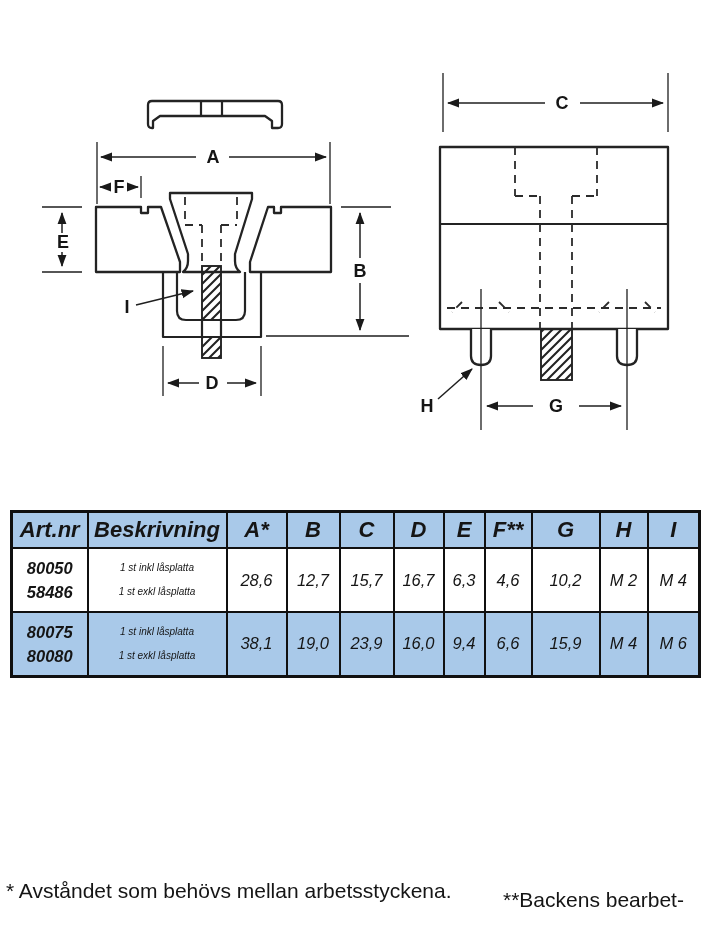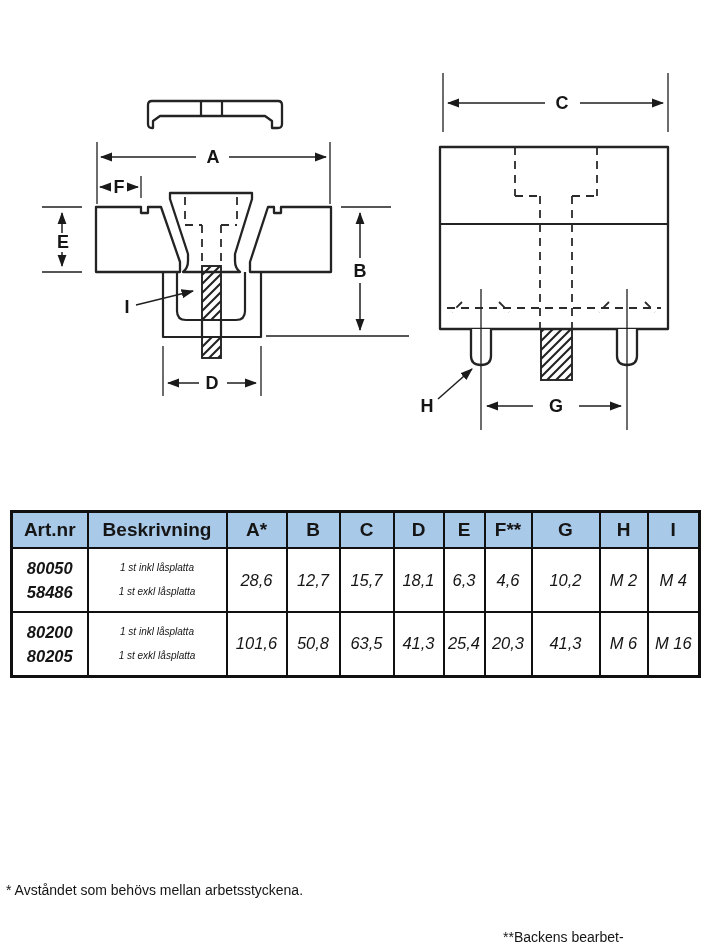--- a/index.html
+++ b/index.html
@@ -18,30 +18,30 @@
 
   #spec-table{
     position:absolute;left:10px;top:510px;width:690px;
     border-collapse:collapse;table-layout:fixed;background:#ffffff;
     border:3px solid #101010;
   }
   #spec-table th,#spec-table td{
     border:2.5px solid #101010;text-align:center;vertical-align:middle;
     padding:0;color:#151515;overflow:hidden;
   }
-  #spec-table th{height:34px;font-size:19px;font-weight:bold;background:#a9c9e9;}
+  #spec-table th{height:34px;font-size:22px;font-weight:bold;background:#a9c9e9;font-style:italic;}
   #spec-table tr.data-row{height:64px;font-style:italic;}
   #spec-table tr.hl td{background:#a9c9e9;}
   td.art{font-weight:bold;font-size:16.5px;line-height:24px;}
   td.desc{text-align:left;padding-left:5px;font-size:10px;line-height:24px;}
   td.val{font-size:16.5px;margin-left:24px;}
 
-  .footnote{position:absolute;font-size:14px;line-height:27.5px;color:#151515;white-space:nowrap;}
+  .footnote{position:absolute;font-size:21px;line-height:27.5px;color:#151515;white-space:nowrap;}
   #fn-left{left:6px;top:877px;}
-  #fn-right{left:503px;top:924px;text-align:center;}
+  #fn-right{left:503px;top:886px;text-align:center;}
 </style>
 </head>
 <body>
 
 <svg id="drawing" width="709" height="500" viewBox="0 0 709 500">
   <defs>
     <pattern id="hatch" patternUnits="userSpaceOnUse" width="9" height="9">
       <path d="M-2,11 L11,-2 M-2,2 L2,-2 M7,11 L11,7" stroke="#232323" stroke-width="2.1"></path>
     </pattern>
     <marker id="ah" viewBox="0 0 12 10" refX="11" refY="5" markerWidth="12.5" markerHeight="10.5" orient="auto" markerUnits="userSpaceOnUse">
@@ -177,45 +177,45 @@
           <div>80050</div>
           <div>58486</div>
         </td>
         <td class="desc">
           <div>1 st inkl låsplatta</div>
           <div>1 st exkl låsplatta</div>
         </td>
         <td class="val">28,6</td>
         <td class="val">12,7</td>
         <td class="val">15,7</td>
-        <td class="val">18,1</td>
+        <td class="val">16,7</td>
         <td class="val">6,3</td>
         <td class="val">4,6</td>
         <td class="val">10,2</td>
         <td class="val">M 2</td>
         <td class="val">M 4</td>
       </tr>
-      <tr class="data-row">
+      <tr class="data-row hl">
         <td class="art">
-          <div>80200</div>
-          <div>80205</div>
+          <div>80075</div>
+          <div>80080</div>
         </td>
         <td class="desc">
           <div>1 st inkl låsplatta</div>
           <div>1 st exkl låsplatta</div>
         </td>
-        <td class="val">101,6</td>
-        <td class="val">50,8</td>
-        <td class="val">63,5</td>
-        <td class="val">41,3</td>
-        <td class="val">25,4</td>
-        <td class="val">20,3</td>
-        <td class="val">41,3</td>
+        <td class="val">38,1</td>
+        <td class="val">19,0</td>
+        <td class="val">23,9</td>
+        <td class="val">16,0</td>
+        <td class="val">9,4</td>
+        <td class="val">6,6</td>
+        <td class="val">15,9</td>
+        <td class="val">M 4</td>
         <td class="val">M 6</td>
-        <td class="val">M 16</td>
       </tr>
     </tbody>
 </table>
 
 <div class="footnote" id="fn-left">
   <div>* Avståndet som behövs mellan arbetsstyckena.</div>
 </div>
 <div class="footnote" id="fn-right">
   <div>**Backens bearbet-</div>
 </div>

